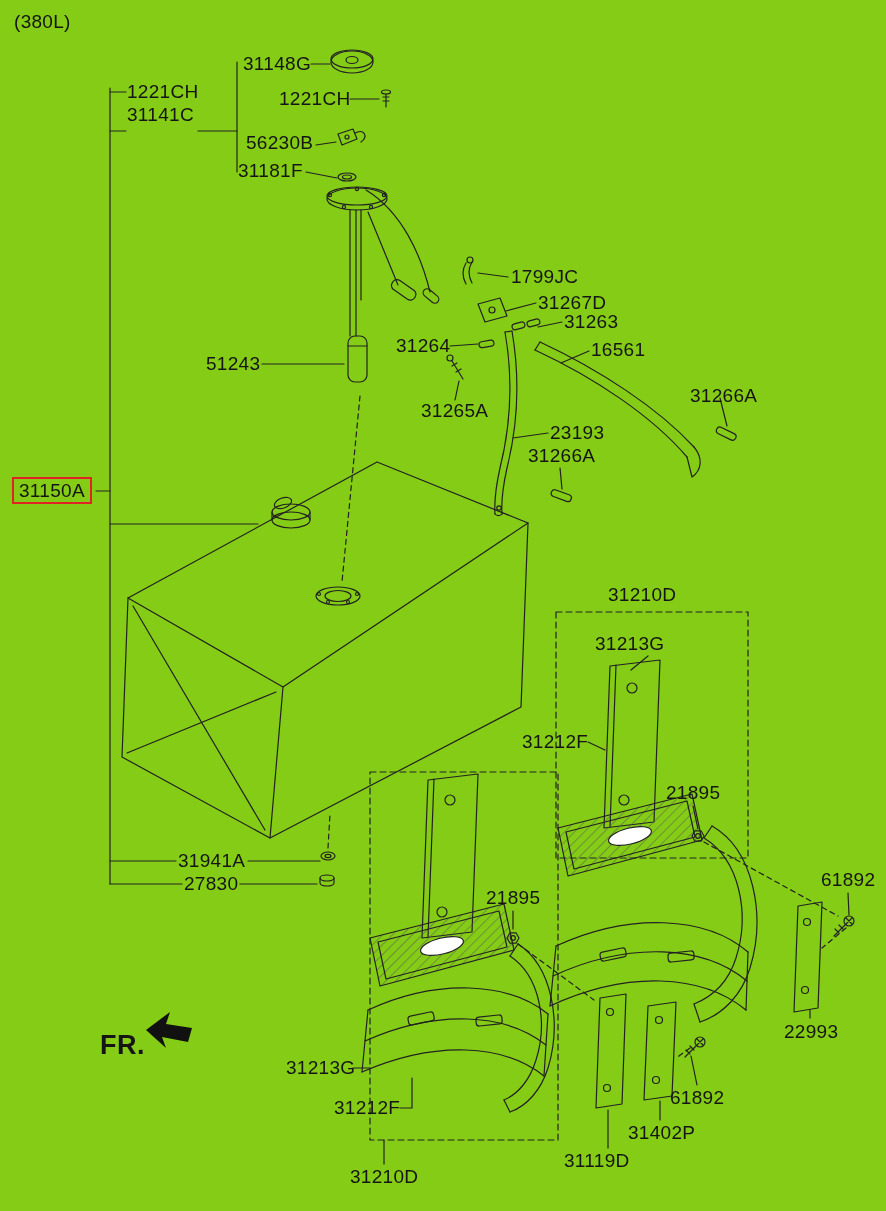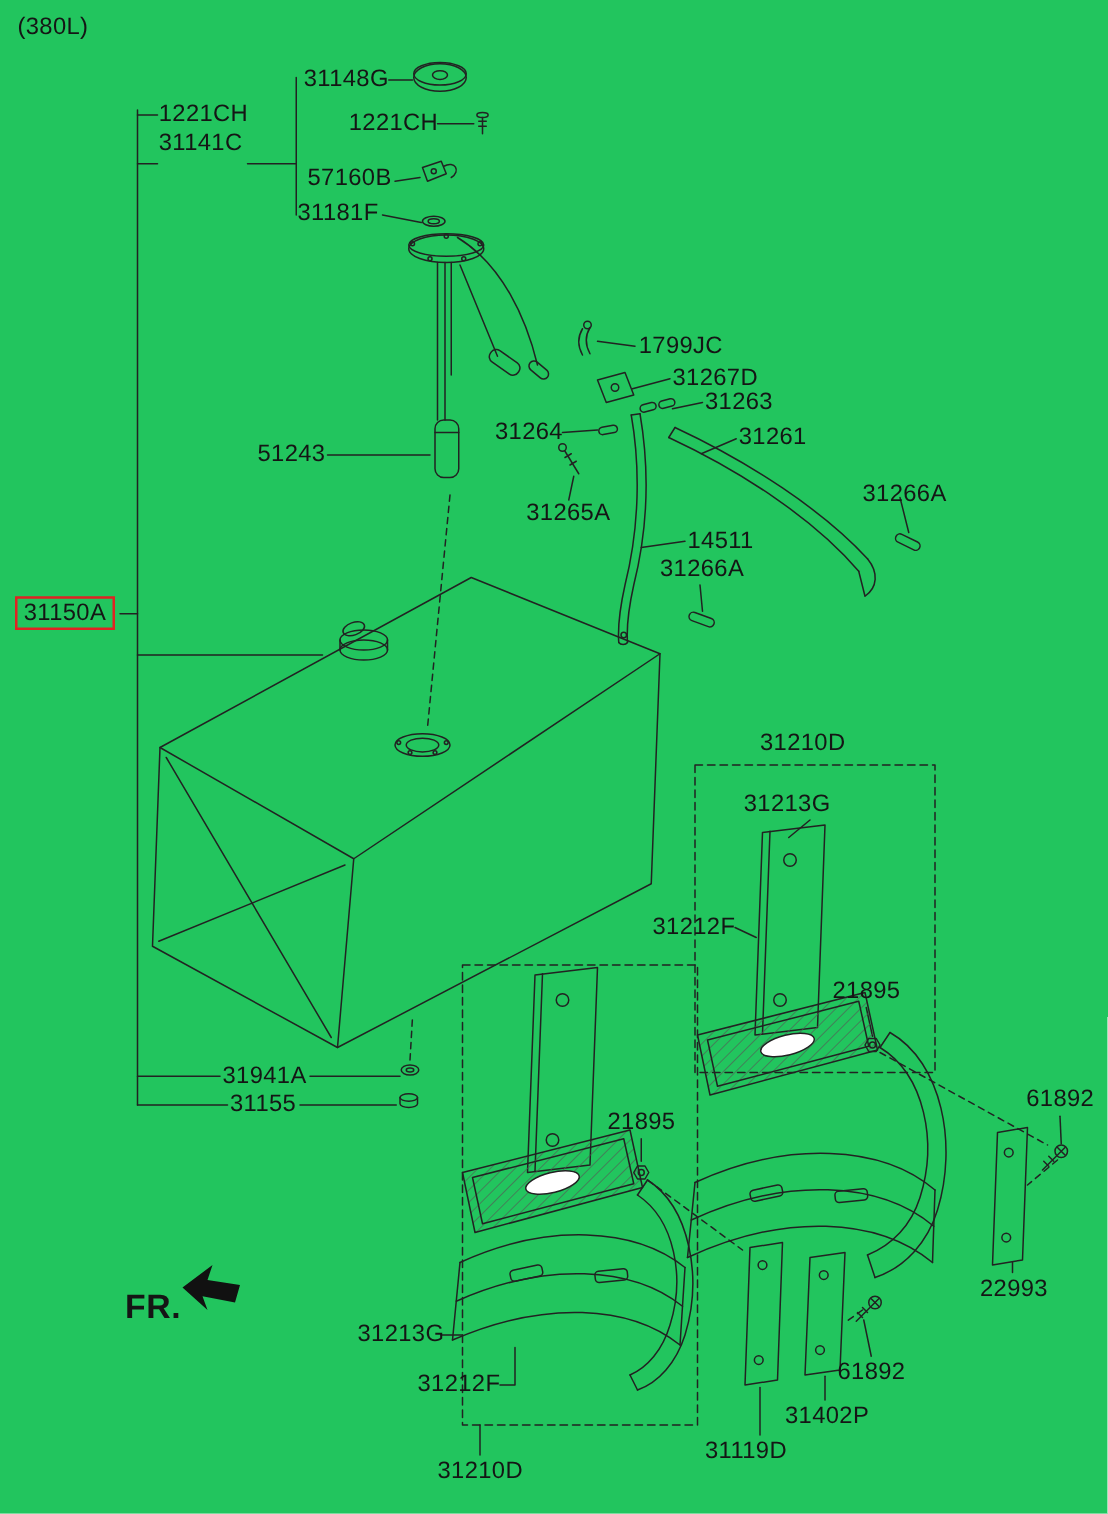--- a/index.html
+++ b/index.html
@@ -1,16 +1,16 @@
 <!DOCTYPE html>
 <html><head>
 <meta charset="utf-8">
 <style>
   html,body{margin:0;padding:0;background:#fff;}
-  #stage{position:relative;width:886px;height:1211px;background:#22c55e;overflow:hidden;
+  #stage{position:relative;width:886px;height:1211px;background:#84cc16;overflow:hidden;
          font-family:"Liberation Sans",sans-serif;}
   #art{position:absolute;left:0;top:0;}
   .lbl{position:absolute;font:19px "Liberation Sans",sans-serif;color:#151515;
        white-space:nowrap;letter-spacing:.3px;line-height:23px;}
   .lbl.hl{border:2px solid #e02323;padding:0 5px;color:#151515;}
   .lbl.fr{font-size:27px;font-weight:bold;letter-spacing:.5px;}
 </style>
 </head>
 <body>
 
@@ -232,40 +232,40 @@
       <path d="M146,1030 L170,1012 L166,1024 L192,1028 L188,1042 L162,1037 L166,1048 Z" fill="#111" stroke="none"></path>
     </g>
   </g>
 </svg>
 
 <div class="lbl" style="left:14px;top:10px">(380L)</div>
 <div class="lbl" style="left:243px;top:52px">31148G</div>
 <div class="lbl" style="left:127px;top:80px">1221CH</div>
 <div class="lbl" style="left:279px;top:87px">1221CH</div>
 <div class="lbl" style="left:127px;top:103px">31141C</div>
-<div class="lbl" style="left:246px;top:131px">57160B</div>
+<div class="lbl" style="left:246px;top:131px">56230B</div>
 <div class="lbl" style="left:238px;top:159px">31181F</div>
 <div class="lbl" style="left:511px;top:265px">1799JC</div>
 <div class="lbl" style="left:538px;top:291px">31267D</div>
 <div class="lbl" style="left:564px;top:310px">31263</div>
 <div class="lbl" style="left:396px;top:334px">31264</div>
-<div class="lbl" style="left:591px;top:338px">31261</div>
+<div class="lbl" style="left:591px;top:338px">16561</div>
 <div class="lbl" style="left:206px;top:352px">51243</div>
 <div class="lbl" style="left:421px;top:399px">31265A</div>
 <div class="lbl" style="left:690px;top:384px">31266A</div>
-<div class="lbl" style="left:550px;top:421px">14511</div>
+<div class="lbl" style="left:550px;top:421px">23193</div>
 <div class="lbl" style="left:528px;top:444px">31266A</div>
 <div class="lbl hl" style="left:12px;top:477px">31150A</div>
 <div class="lbl" style="left:608px;top:583px">31210D</div>
 <div class="lbl" style="left:595px;top:632px">31213G</div>
 <div class="lbl" style="left:522px;top:730px">31212F</div>
 <div class="lbl" style="left:666px;top:781px">21895</div>
 <div class="lbl" style="left:821px;top:868px">61892</div>
 <div class="lbl" style="left:178px;top:849px">31941A</div>
-<div class="lbl" style="left:184px;top:872px">31155</div>
+<div class="lbl" style="left:184px;top:872px">27830</div>
 <div class="lbl" style="left:486px;top:886px">21895</div>
 <div class="lbl" style="left:286px;top:1056px">31213G</div>
 <div class="lbl" style="left:334px;top:1096px">31212F</div>
 <div class="lbl" style="left:670px;top:1086px">61892</div>
 <div class="lbl" style="left:784px;top:1020px">22993</div>
 <div class="lbl" style="left:628px;top:1121px">31402P</div>
 <div class="lbl" style="left:564px;top:1149px">31119D</div>
 <div class="lbl" style="left:350px;top:1165px">31210D</div>
 <div class="lbl fr" style="left:100px;top:1034px">FR.</div>
 

